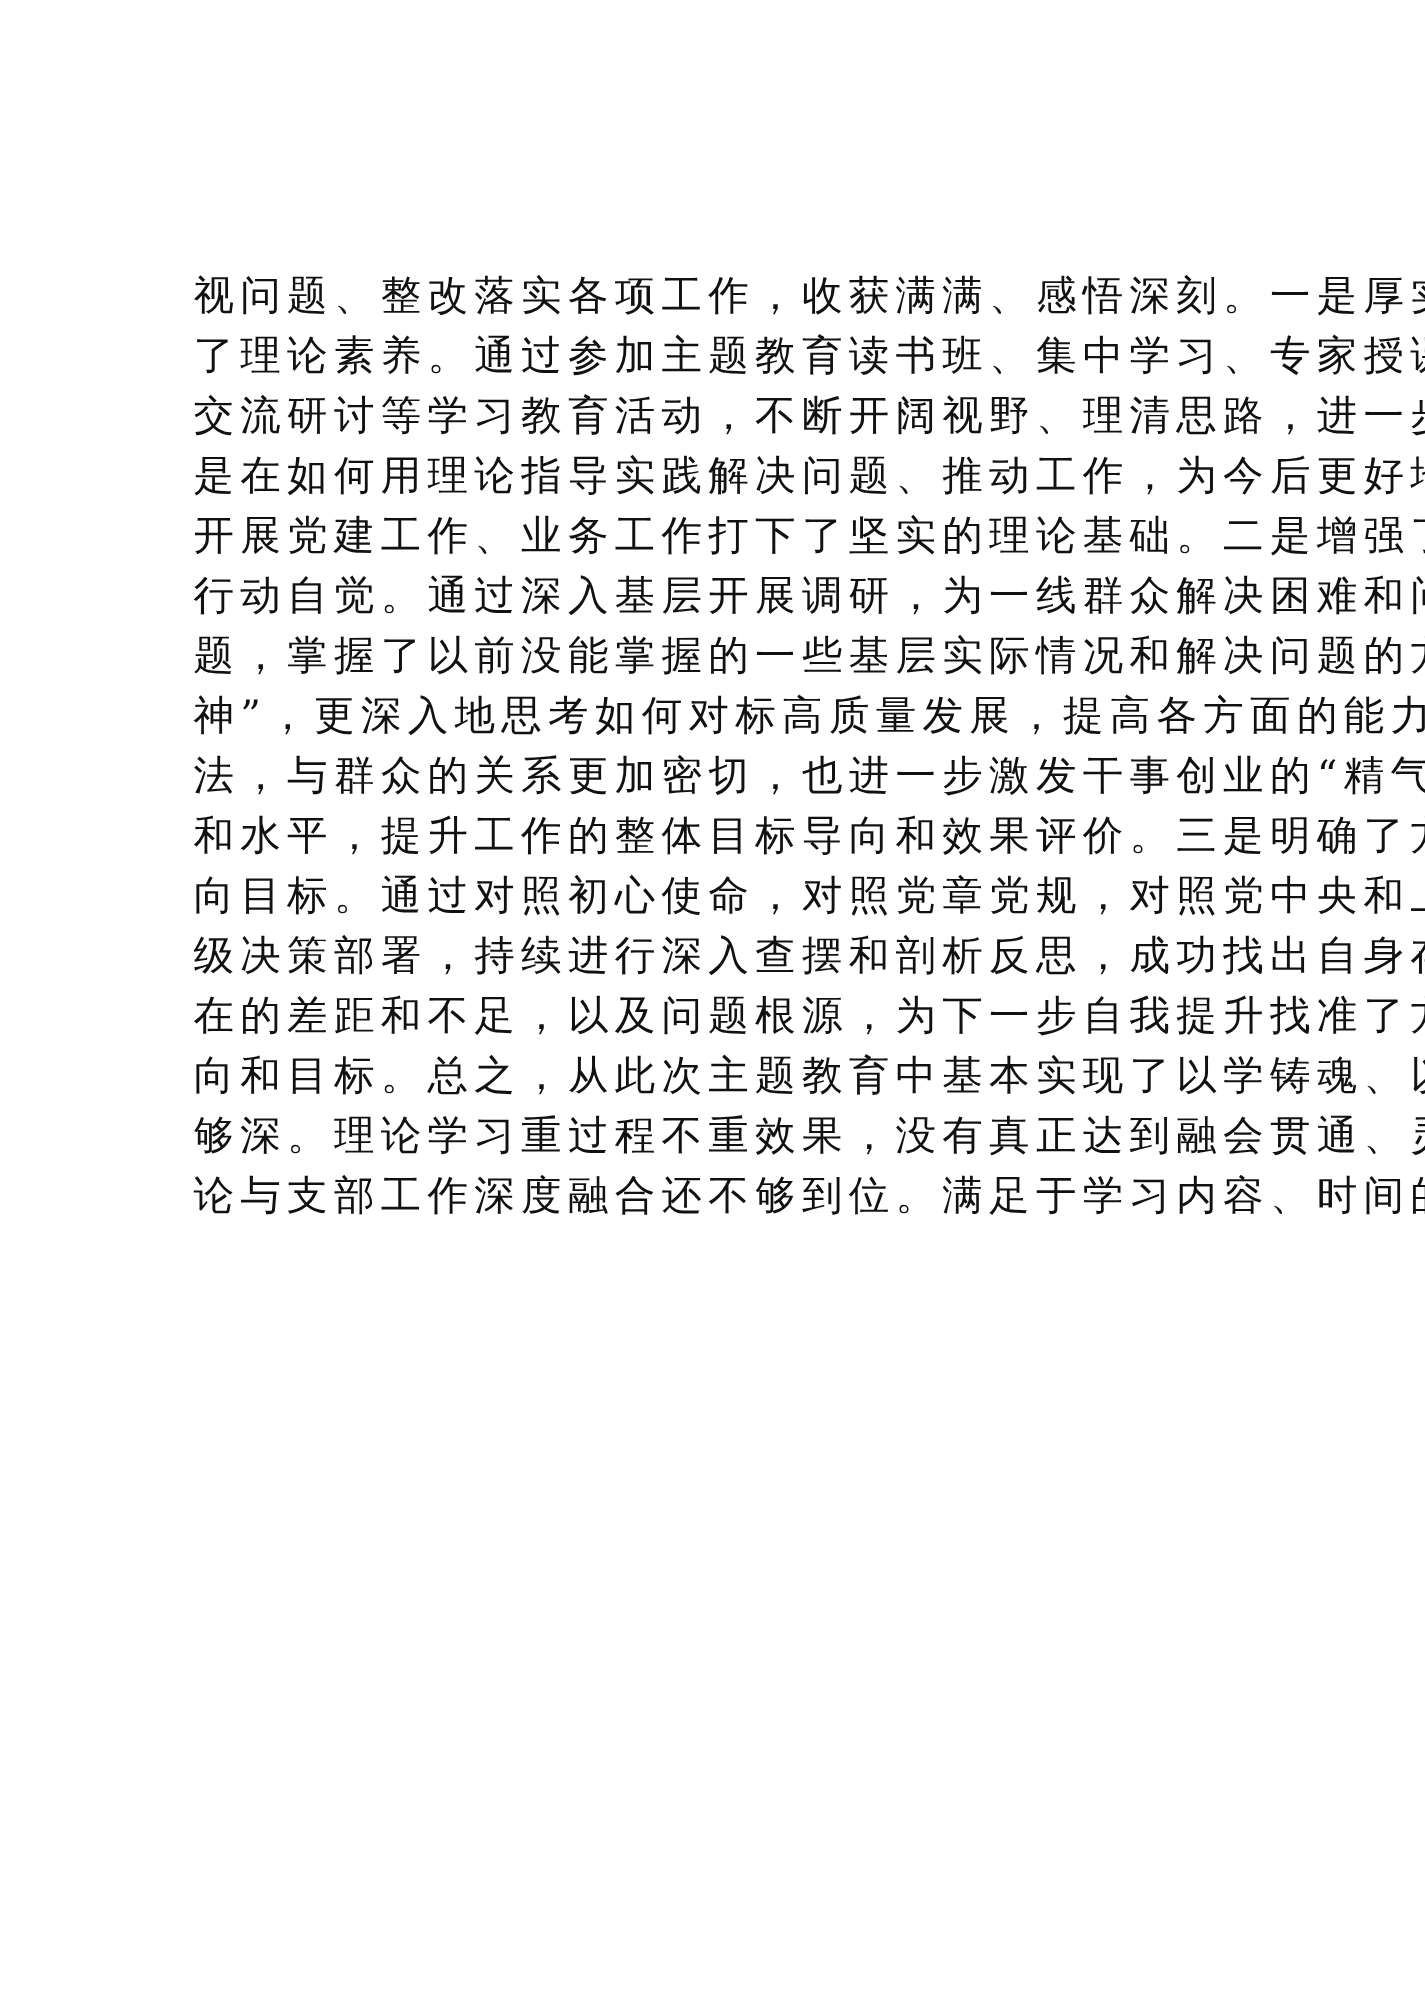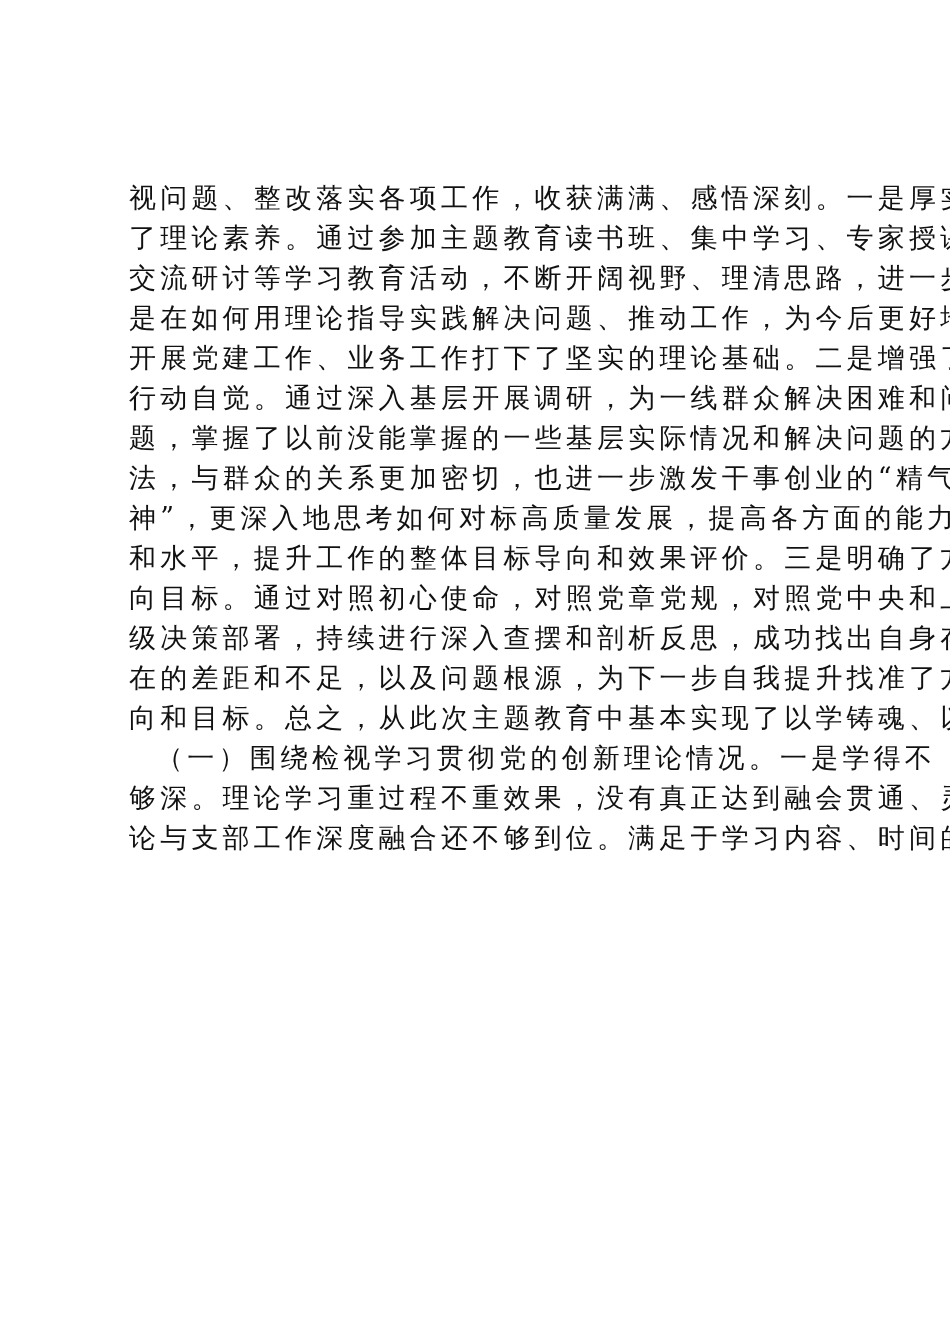--- a/index.html
+++ b/index.html
@@ -25,25 +25,24 @@
 <body>
 
 <div class="page">
   <div class="line">视问题、整改落实各项工作，收获满满、感悟深刻。一是厚实</div>
   <div class="line">了理论素养。通过参加主题教育读书班、集中学习、专家授课</div>
   <div class="line">交流研讨等学习教育活动，不断开阔视野、理清思路，进一步</div>
   <div class="line">是在如何用理论指导实践解决问题、推动工作，为今后更好地</div>
   <div class="line">开展党建工作、业务工作打下了坚实的理论基础。二是增强了</div>
   <div class="line">行动自觉。通过深入基层开展调研，为一线群众解决困难和问</div>
   <div class="line">题，掌握了以前没能掌握的一些基层实际情况和解决问题的方</div>
+  <div class="line">神”，更深入地思考如何对标高质量发展，提高各方面的能力</div>
   <div class="line">法，与群众的关系更加密切，也进一步激发干事创业的“精气</div>
-  <div class="line">神”，更深入地思考如何对标高质量发展，提高各方面的能力</div>
   <div class="line">和水平，提升工作的整体目标导向和效果评价。三是明确了方</div>
   <div class="line">向目标。通过对照初心使命，对照党章党规，对照党中央和上</div>
   <div class="line">级决策部署，持续进行深入查摆和剖析反思，成功找出自身存</div>
   <div class="line">在的差距和不足，以及问题根源，为下一步自我提升找准了方</div>
   <div class="line">向和目标。总之，从此次主题教育中基本实现了以学铸魂、以</div>
 
 
-  <div class="line indent">（一）围绕检视学习贯彻党的创新理论情况。一是学得不</div>
   <div class="line">够深。理论学习重过程不重效果，没有真正达到融会贯通、灵</div>
   <div class="line">论与支部工作深度融合还不够到位。满足于学习内容、时间的</div>
 </div>
 
 </body></html>

